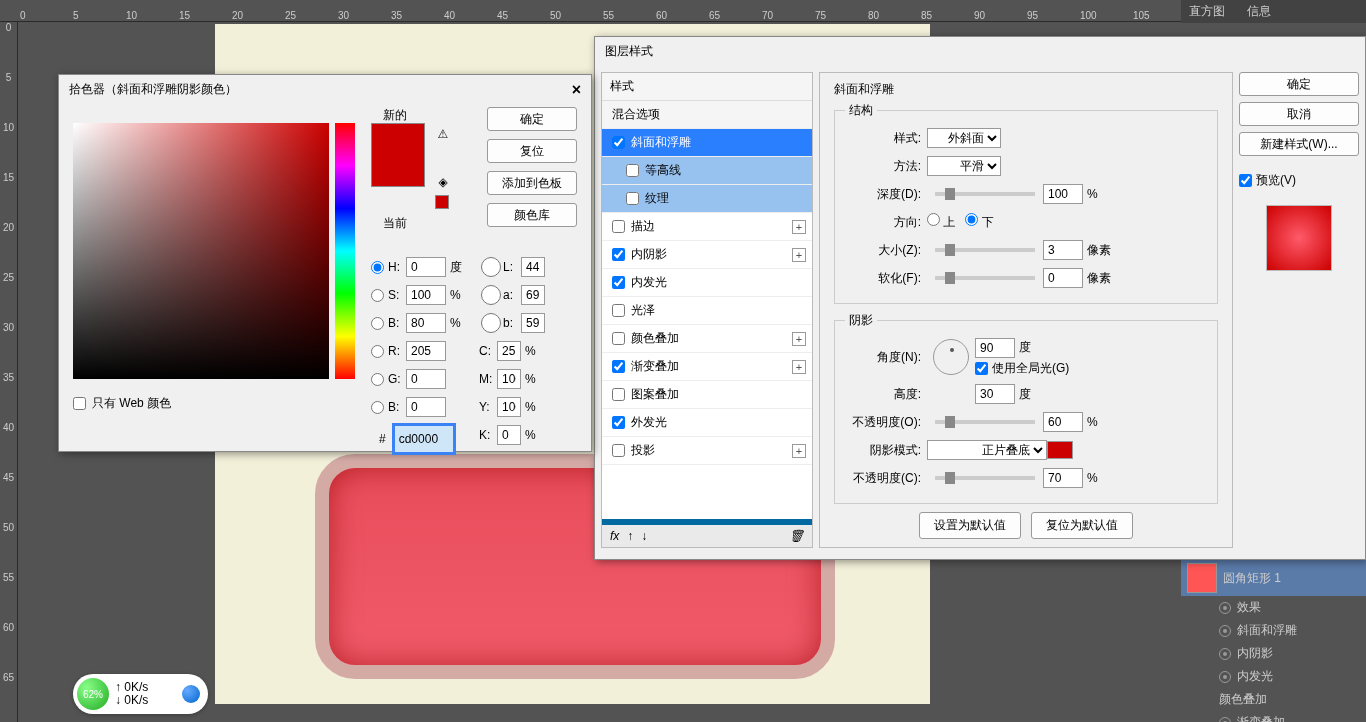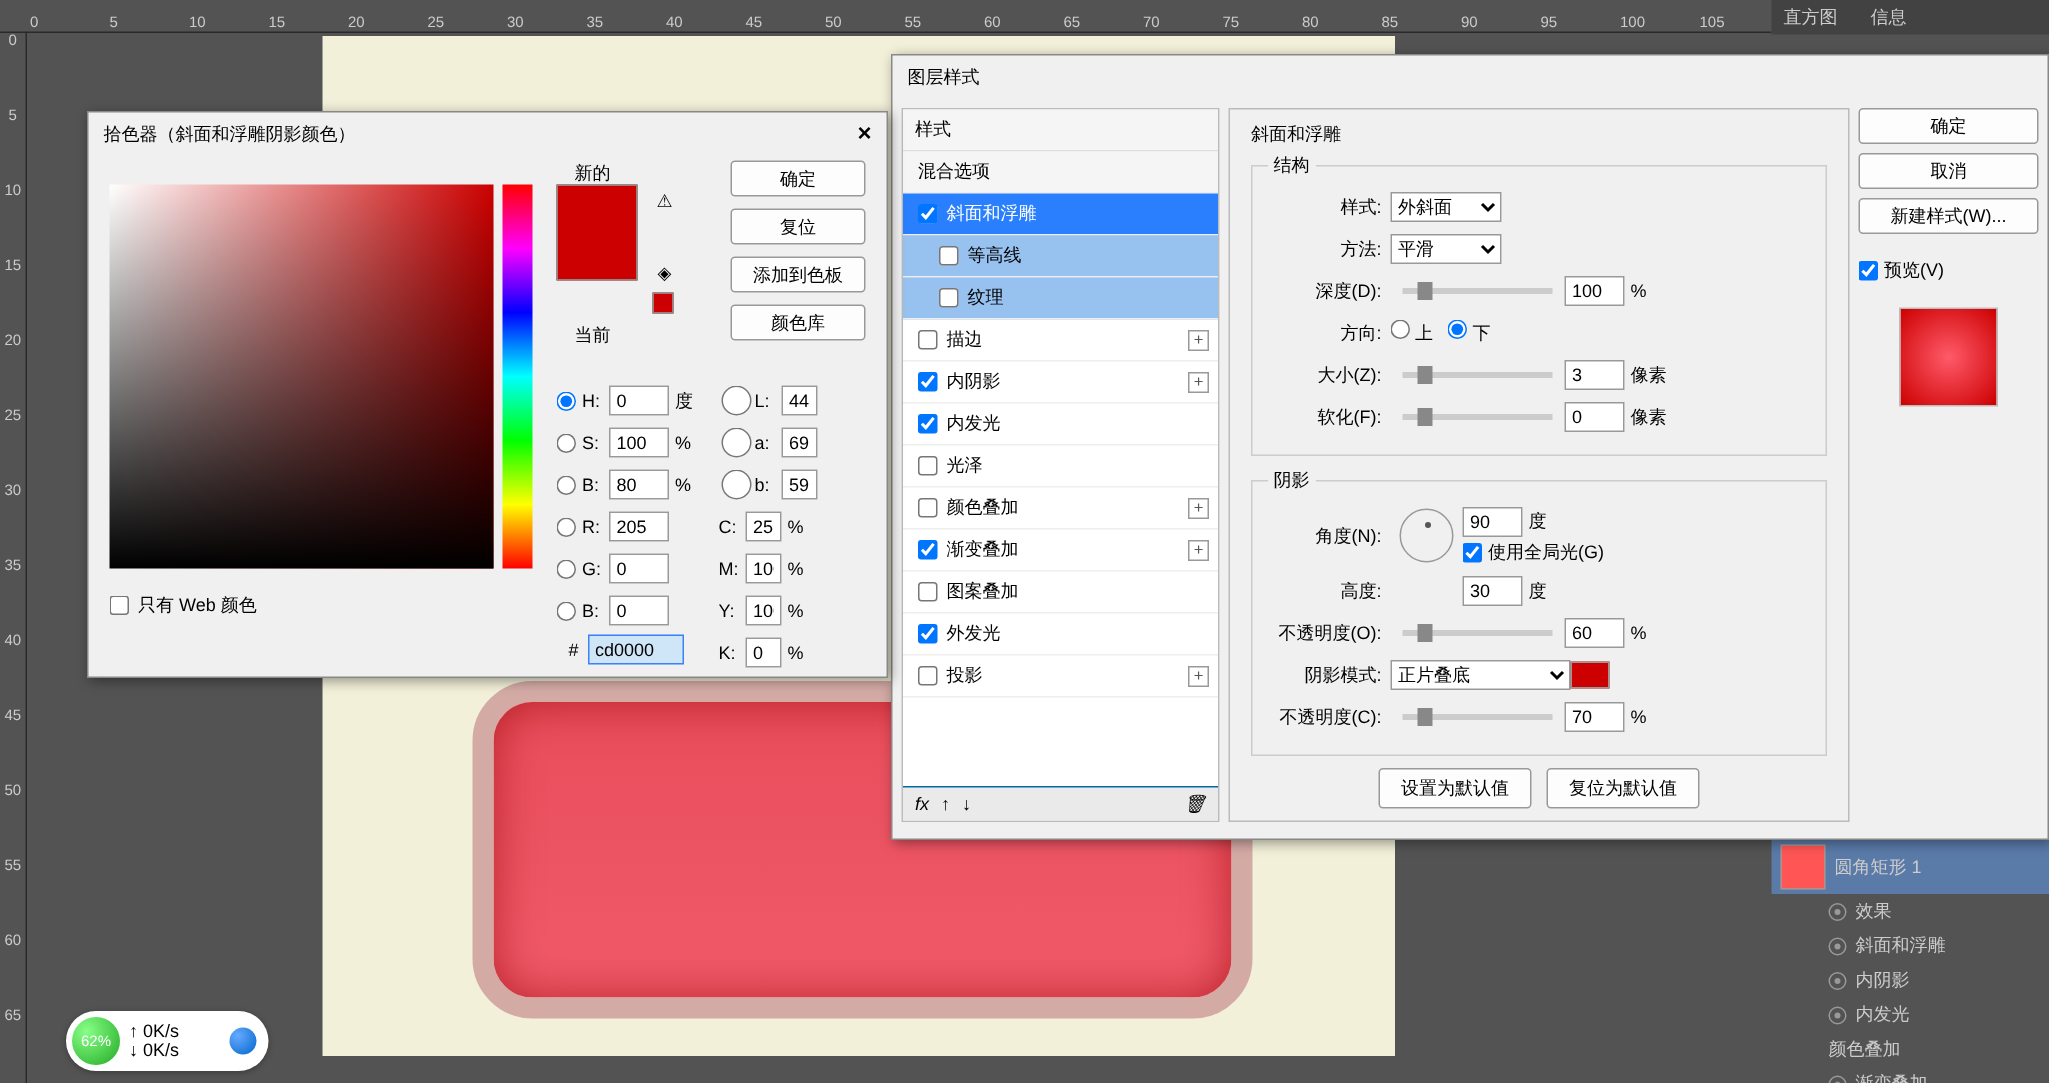--- a/index.html
+++ b/index.html
@@ -41,67 +41,67 @@
 .cp-fields { position: absolute; top: 180px; left: 312px; }
 .cp-fields .row { display: flex; align-items: center; margin-bottom: 4px; height: 24px; }
 .cp-fields input[type="radio"] { margin-right: 4px; }
 .cp-fields label { width: 18px; }
 .cp-fields input[type="text"] { width: 40px; height: 20px; border: 1px solid #999; text-align: left; padding: 0 4px; }
 .cp-col2 { position: absolute; top: 180px; left: 420px; }
 .cp-col2 .row { display: flex; align-items: center; margin-bottom: 4px; height: 24px; }
 .cp-col2 label { width: 18px; }
 .cp-col2 input { width: 24px; height: 20px; border: 1px solid #999; padding: 0 4px; }
 .cp-hex { position: absolute; top: 348px; left: 320px; display: flex; align-items: center; gap: 6px; }
-.cp-hex input { width: 64px; height: 20px; border: 1px solid #3b82f6; background: #cfe5f8; padding: 0 4px; }
+.cp-hex input { width: 64px; height: 32px; border: 3px solid #3b82f6; background: #cfe5f8; padding: 0 4px; }
 .cp-webonly { position: absolute; top: 320px; left: 14px; display: flex; align-items: center; gap: 6px; }
 .cp-buttons { position: absolute; top: 32px; right: 14px; display: flex; flex-direction: column; gap: 8px; }
 .cp-buttons button { width: 90px; height: 24px; background: #fdfdfd; border: 1px solid #999; border-radius: 3px; cursor: pointer; }
 
 
 .layer-style { position: absolute; top: 36px; left: 594px; width: 772px; height: 524px; background: #f0f0f0; border: 1px solid #888; box-shadow: 2px 2px 8px rgba(0,0,0,0.4); z-index: 5; }
 .ls-title { padding: 6px 10px; }
 .ls-body { display: flex; padding: 6px; gap: 6px; }
 .ls-styles { width: 212px; border: 1px solid #bbb; background: #fff; display: flex; flex-direction: column; }
 .ls-style-header { padding: 5px 8px; background: #f5f5f5; border-bottom: 1px solid #ddd; }
 .ls-style-item { padding: 5px 10px; display: flex; align-items: center; gap: 6px; border-bottom: 1px solid #eee; position: relative; }
 .ls-style-item.blend { background: #f5f5f5; }
 .ls-style-item.selected { background: #2a7fff; color: #fff; }
 .ls-style-item.sub-selected { background: #97c1ef; }
 .ls-style-item.sub { padding-left: 24px; }
 .ls-style-item .plus { position: absolute; right: 6px; width: 14px; height: 14px; border: 1px solid #999; text-align: center; line-height: 12px; font-size: 11px; background: #fff; color: #555; }
-.ls-fx-bar { padding: 4px 8px; background: #eaeaea; border-top: 1px solid #0369a1; display: flex; gap: 8px; align-items: center; font-style: italic; }
+.ls-fx-bar { padding: 4px 8px; background: #eaeaea; border-top: 6px solid #0369a1; display: flex; gap: 8px; align-items: center; font-style: italic; }
 .ls-fx-bar .trash { margin-left: auto; }
 
 .ls-settings { flex: 1; border: 1px solid #bbb; padding: 8px 14px; position: relative; }
 .ls-settings fieldset { border: 1px solid #ccc; padding: 8px 10px; margin-bottom: 8px; }
 .ls-settings legend { padding: 0 4px; }
 .ls-row { display: flex; align-items: center; margin-bottom: 6px; height: 22px; }
 .ls-row .lbl { width: 82px; text-align: right; padding-right: 6px; }
-.ls-row select { width: 74px; height: 20px; border: 1px solid #999; background: #fff; }
+.ls-row select { width: 74px; height: 20px; border: 1px solid #999; background: #fff; text-align: right; }
 .ls-row select.wide { width: 120px; }
 .ls-row input[type="text"] { width: 40px; height: 20px; border: 1px solid #999; padding: 0 4px; }
 .ls-row .unit { margin-left: 4px; }
 .ls-row .slider { width: 100px; height: 4px; background: #ccc; margin: 0 8px; position: relative; }
 .ls-row .slider::after { content:""; position:absolute; top:-4px; left:10%; width:10px; height:12px; background:#888; }
 .ls-row .radio-group { display: flex; gap: 10px; align-items: center; }
 .ls-row .angle-circle { width: 36px; height: 36px; border: 1px solid #999; border-radius: 50%; margin: 0 6px; position: relative; }
 .ls-row .angle-circle::after { content:""; position:absolute; width:4px; height:4px; background:#555; border-radius:50%; top:8px; left:16px; }
 .ls-row .color-swatch { width: 26px; height: 18px; border: 1px solid #999; background: #fff; }
 .ls-row .color-swatch.red { background: #cc0000; }
 .ls-row .gloss-thumb { width: 26px; height: 26px; border: 1px solid #999; background: linear-gradient(135deg, #fff 50%, #000 50%); margin-right: 6px; }
 .ls-default-btns { display: flex; gap: 10px; justify-content: center; margin-top: 8px; }
 .ls-default-btns button { padding: 4px 14px; border: 1px solid #999; background: #fdfdfd; border-radius: 3px; }
 
 .ls-right { width: 120px; display: flex; flex-direction: column; gap: 6px; align-items: stretch; }
 .ls-right button { height: 24px; border: 1px solid #999; background: #fdfdfd; border-radius: 3px; }
 .ls-preview { margin-top: 10px; display: flex; align-items: center; gap: 4px; }
 .ls-preview-box { width: 66px; height: 66px; border: 1px solid #bbb; background: radial-gradient(circle, #ff5a6a, #cc0000); margin: 10px auto; }
 
 
-.gauge { position: absolute; bottom: 8px; left: 44px; width: 135px; height: 40px; background: #fff; border-radius: 20px; display: flex; align-items: center; padding: 4px; box-shadow: 0 1px 4px rgba(0,0,0,0.3); }
+.gauge { position: absolute; bottom: 8px; left: 73px; width: 135px; height: 40px; background: #fff; border-radius: 20px; display: flex; align-items: center; padding: 4px; box-shadow: 0 1px 4px rgba(0,0,0,0.3); }
 .gauge-circle { width: 32px; height: 32px; border-radius: 50%; background: radial-gradient(circle at 30% 30%, #8f8, #2a2); color: #fff; font-size: 10px; display: flex; align-items: center; justify-content: center; }
 .gauge-text { font-size: 10px; margin-left: 6px; line-height: 13px; }
 .gauge-ball { width: 18px; height: 18px; border-radius: 50%; background: radial-gradient(circle at 30% 30%, #6af, #06c); margin-left: auto; margin-right: 4px; }
 </style>
 </head>
 <body>
 
 <div class="ruler-top">
   <span>0</span>
     <span>5</span>

